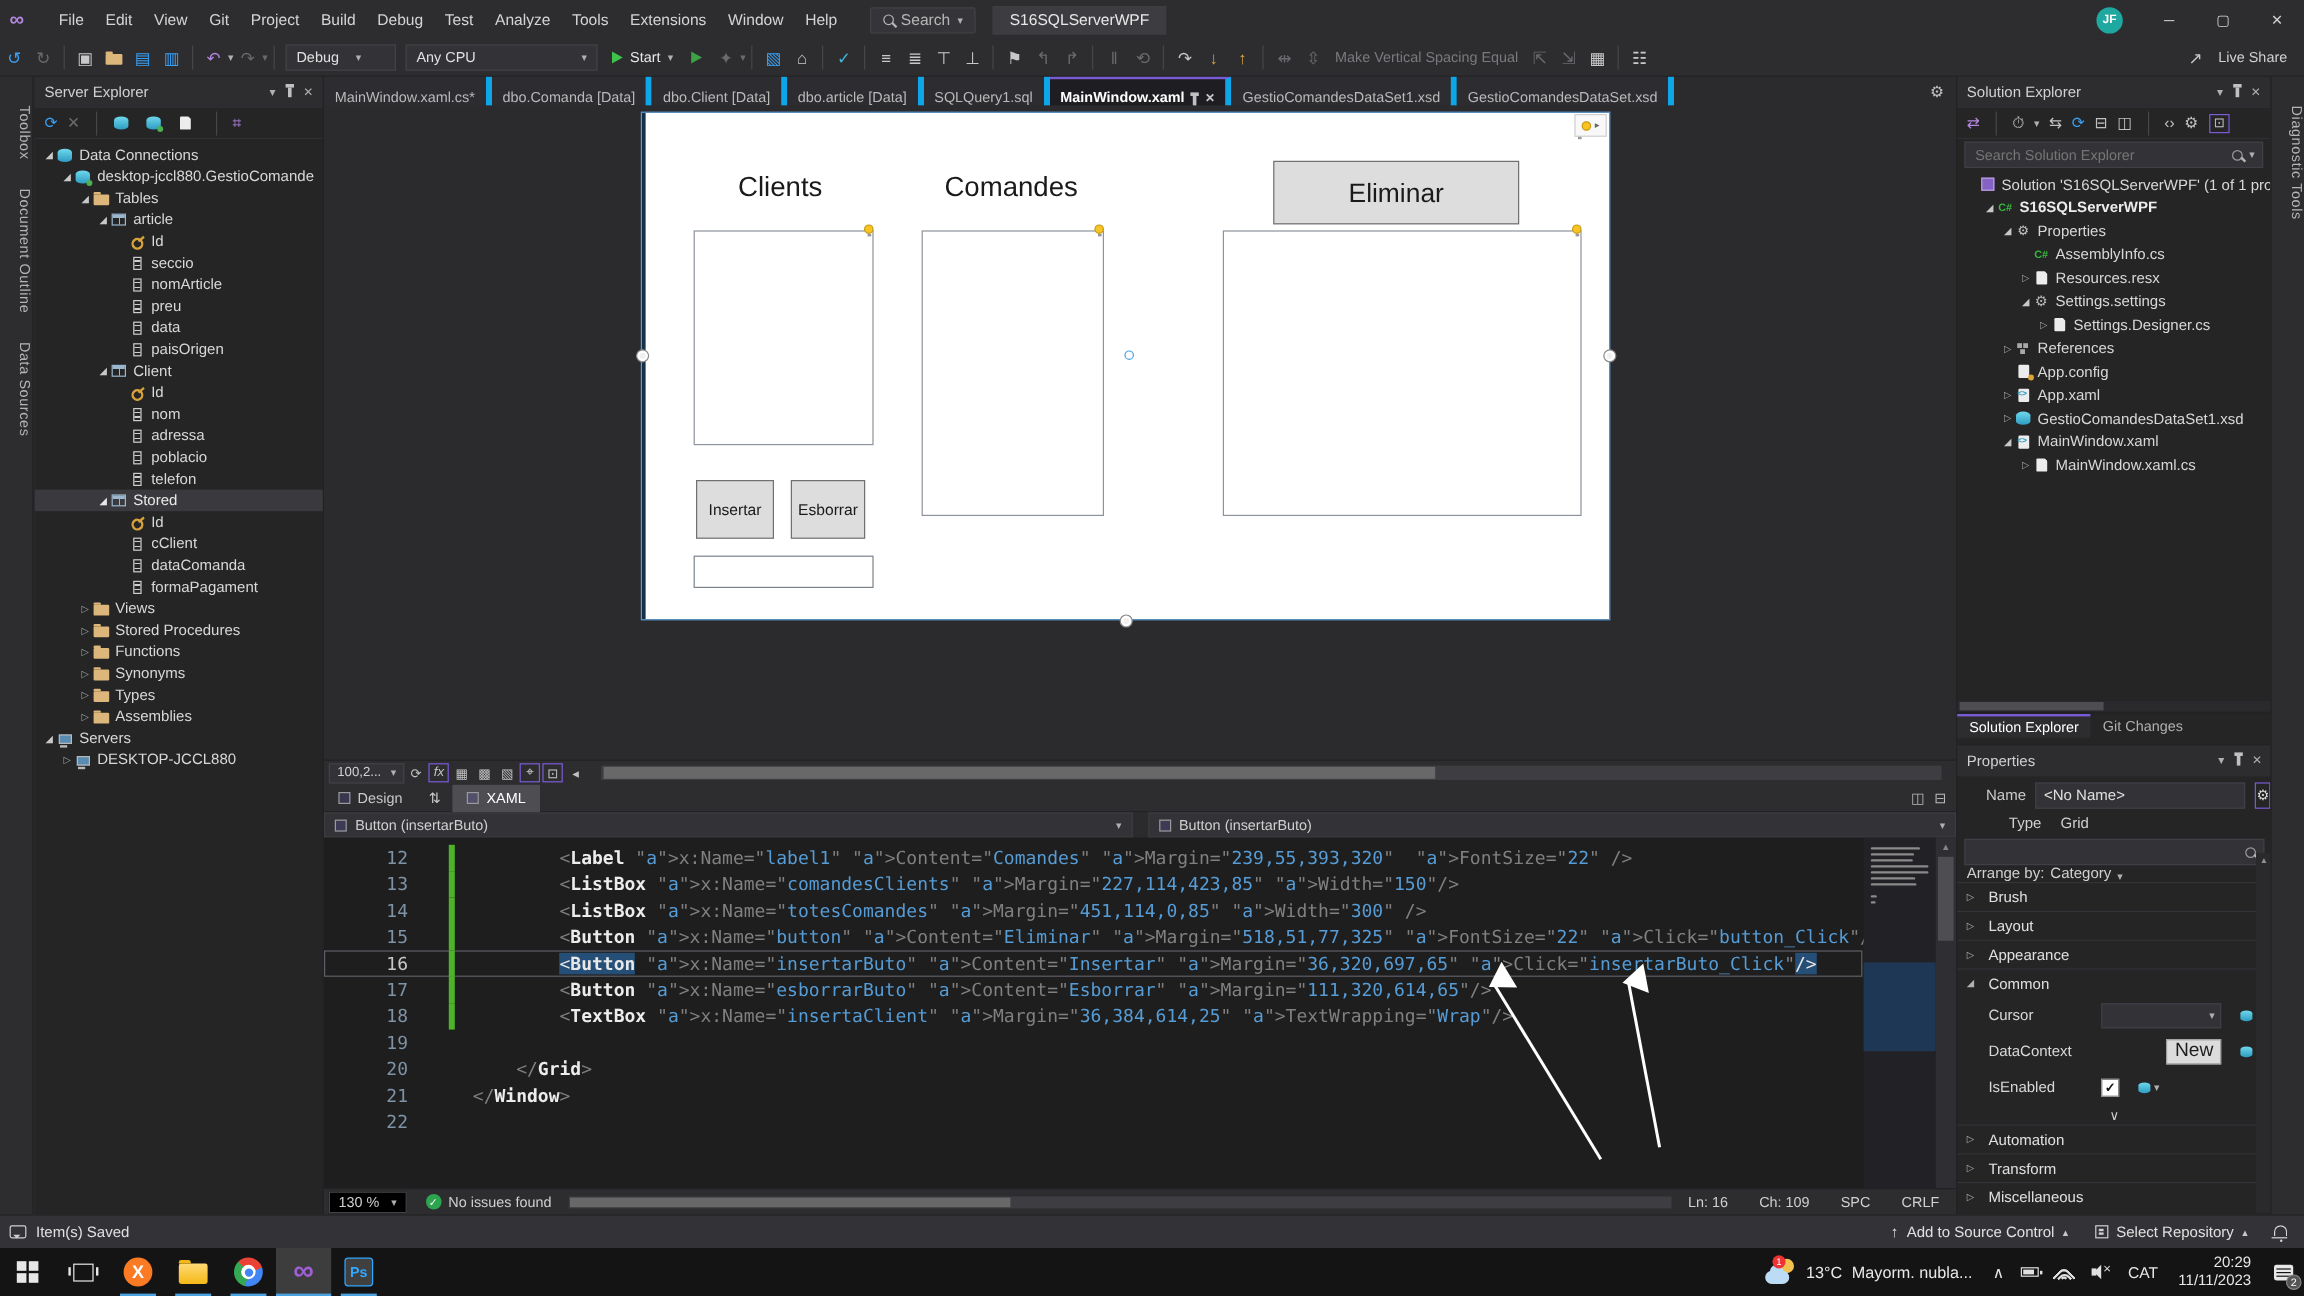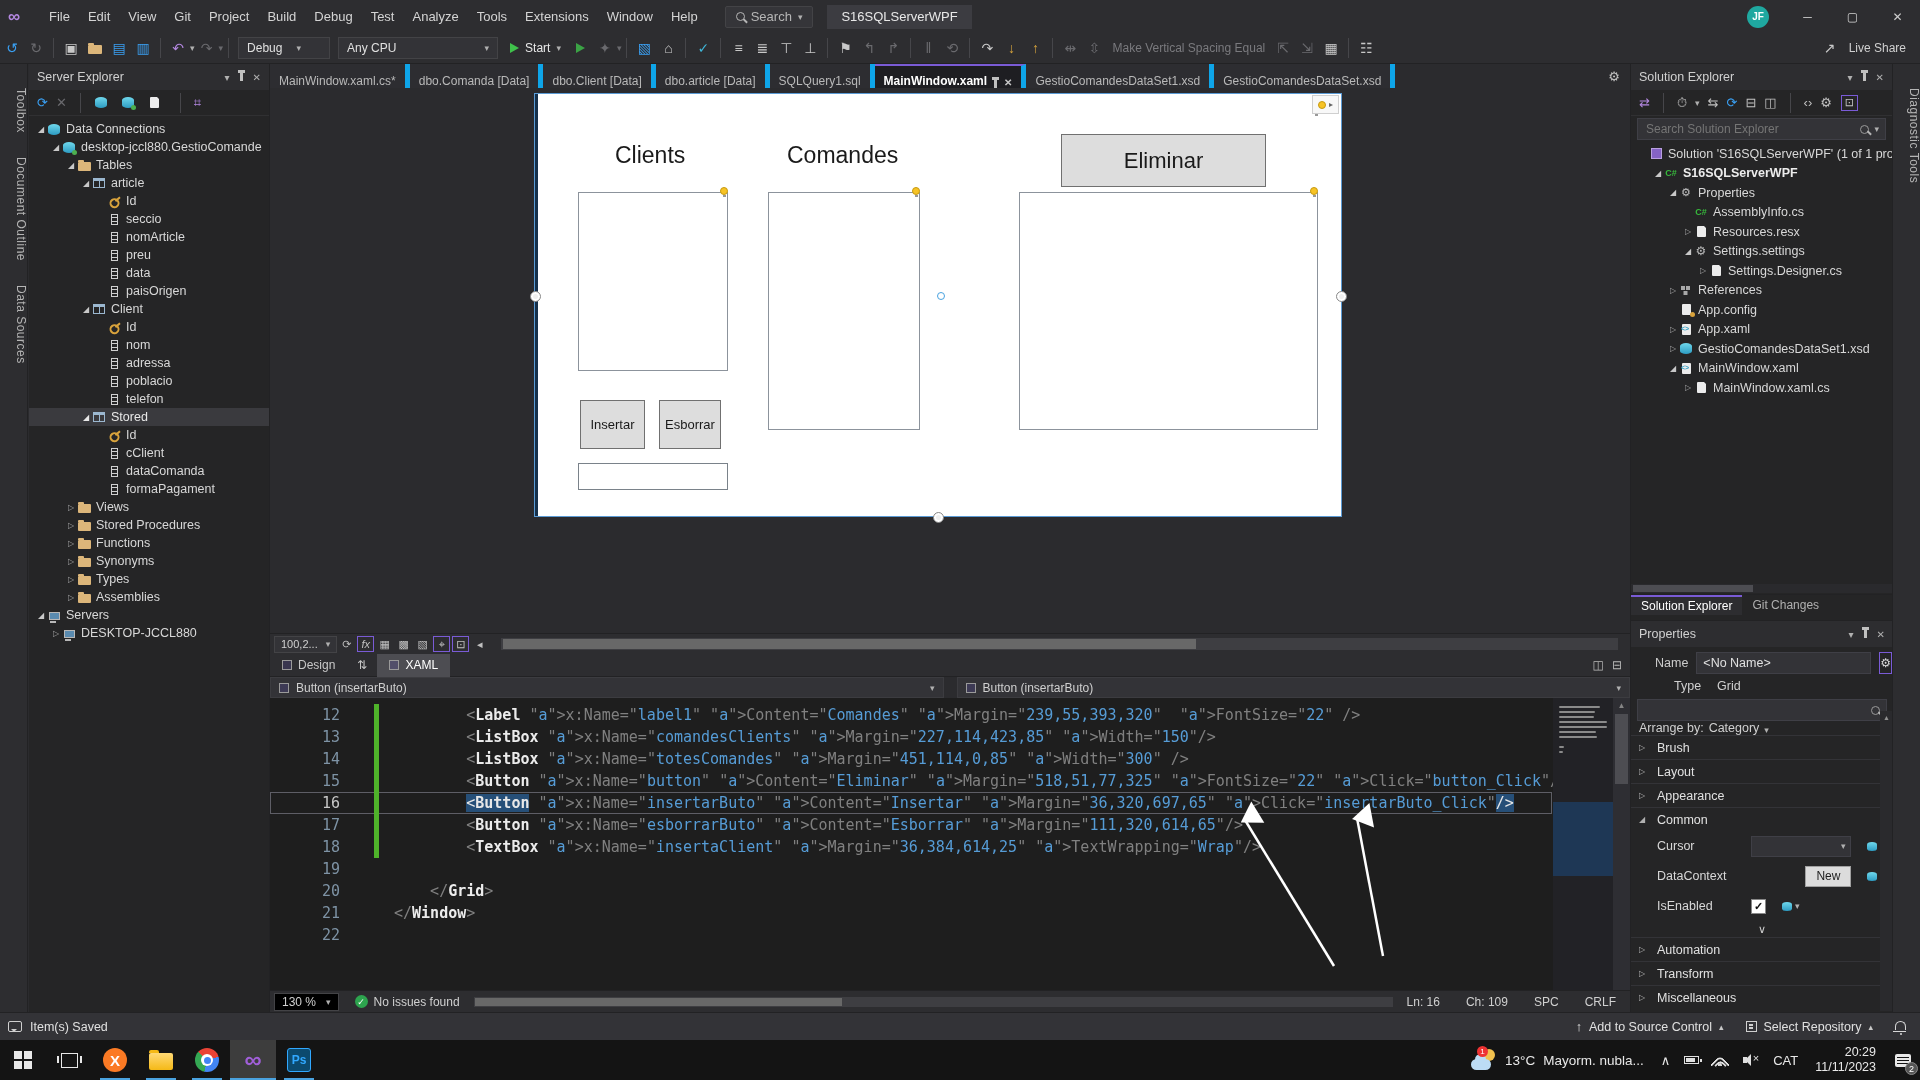--- a/index.html
+++ b/index.html
@@ -192,21 +192,21 @@
   #prop-search{margin:0 6px;height:22px;background:#333337;border:1px solid #3f3f46;display:flex;
     align-items:center;justify-content:flex-end;padding:0 6px}
   #arrange-row{padding:0 8px;font-size:12.5px;color:#d0d0d0;display:flex;gap:5px;align-items:flex-end}
   .psec{height:24px;display:flex;align-items:center;gap:8px;border-top:1px solid #333337;
     padding:0 8px;font-size:12.5px;color:#e0e0e0}
   .psec .arrow{font-size:8px;color:#b0b0b0;width:10px}
   .prow{height:30px;display:flex;align-items:center;padding:0 8px 0 26px;font-size:12.5px;color:#d8d8d8;gap:8px}
   .prow .plabel{width:86px;flex:none}
   .pdrop{flex:1;height:21px;background:#333337;border:1px solid #3f3f46;display:flex;align-items:center;justify-content:flex-end;padding:0 5px}
   .newbtn{margin-left:auto;width:46px;height:21px;background:#dcdcdc;color:#1e1e1e;
-    display:flex;align-items:center;justify-content:center;font-size:12px;border:1px solid #a0a0a0}
+    display:flex;align-items:center;justify-content:center;font-size:16px;border:1px solid #a0a0a0}
   .pcheck{width:15px;height:15px;background:#fff;border:1px solid #888;color:#111;font-size:11px;
     display:flex;align-items:center;justify-content:center;font-weight:bold}
   .src-ic{display:flex;align-items:center;gap:3px;margin-left:8px}
   .chev-row{height:16px;display:flex;align-items:center;justify-content:center;color:#d0d0d0;font-size:11px}
   #prop-vscroll{position:absolute;right:0;top:90px;width:13px;height:300px;background:#2a2a2d}
   #prop-vscroll .arr{height:13px;display:flex;align-items:center;justify-content:center;font-size:7px;color:#909090}
   
   #vs-status{position:absolute;left:0;top:1012px;width:1920px;height:28px;background:#333337;
     display:flex;align-items:center;font-size:12.5px;color:#e0e0e0;border-top:1px solid #222224}
   .bubble{width:14px;height:11px;border:1.5px solid #cfcfcf;border-radius:2px;position:relative;margin:0 8px 0 8px}
@@ -245,21 +245,21 @@
   .taskview-ic::after{content:"";position:absolute;right:-5px;top:2px;width:2px;height:7px;background:#e8e8e8}
   .xampp-ic{width:24px;height:24px;border-radius:50%;background:#fb7a24;color:#fff;font-weight:bold;
     font-size:15px;display:flex;align-items:center;justify-content:center}
   .expl-ic{width:24px;height:17px;background:linear-gradient(#ffd975,#f5b916);border-radius:2px;position:relative;margin-top:3px}
   .expl-ic::before{content:"";position:absolute;top:-3px;left:0;width:10px;height:3px;background:#f5b916;border-radius:2px 2px 0 0}
   .chrome-ic{width:24px;height:24px;border-radius:50%;position:relative;
     background:conic-gradient(from -45deg,#ea4335 0 33%,#4285f4 0 66%,#34a853 0 100%)}
   .chrome-ic::before{content:"";position:absolute;left:6px;top:6px;width:12px;height:12px;border-radius:50%;background:#fff}
   .chrome-ic::after{content:"";position:absolute;left:8.5px;top:8.5px;width:7px;height:7px;border-radius:50%;background:#4285f4}
   .vs-ic{color:#a05fd8;font-size:24px;font-weight:bold;line-height:24px}
-  .ps-ic{width:24px;height:24px;background:#0c4a6e;border:1.5px solid #31a8ff;border-radius:3px;
+  .ps-ic{width:24px;height:24px;background:#404040;border:1.5px solid #31a8ff;border-radius:3px;
     color:#31a8ff;font-size:12px;font-weight:bold;display:flex;align-items:center;justify-content:center}
   #tray{margin-left:auto;display:flex;align-items:center;height:40px}
   #weather{display:flex;align-items:center;gap:8px;padding:0 10px}
   .wicon{width:26px;height:22px;position:relative}
   .wicon .moon{position:absolute;right:2px;top:0;width:12px;height:12px;border-radius:50%;background:#f2c14e}
   .wicon .cloud{position:absolute;left:0;bottom:1px;width:20px;height:11px;border-radius:7px;background:#bcdcf5}
   .wicon .cloud::before{content:"";position:absolute;left:4px;top:-5px;width:11px;height:11px;border-radius:50%;background:#bcdcf5}
   .wicon .badge1{position:absolute;left:6px;top:-3px;width:11px;height:11px;border-radius:50%;background:#e33; 
     color:#fff;font-size:8px;display:flex;align-items:center;justify-content:center}
   #weather .wtemp{font-size:13.5px}

